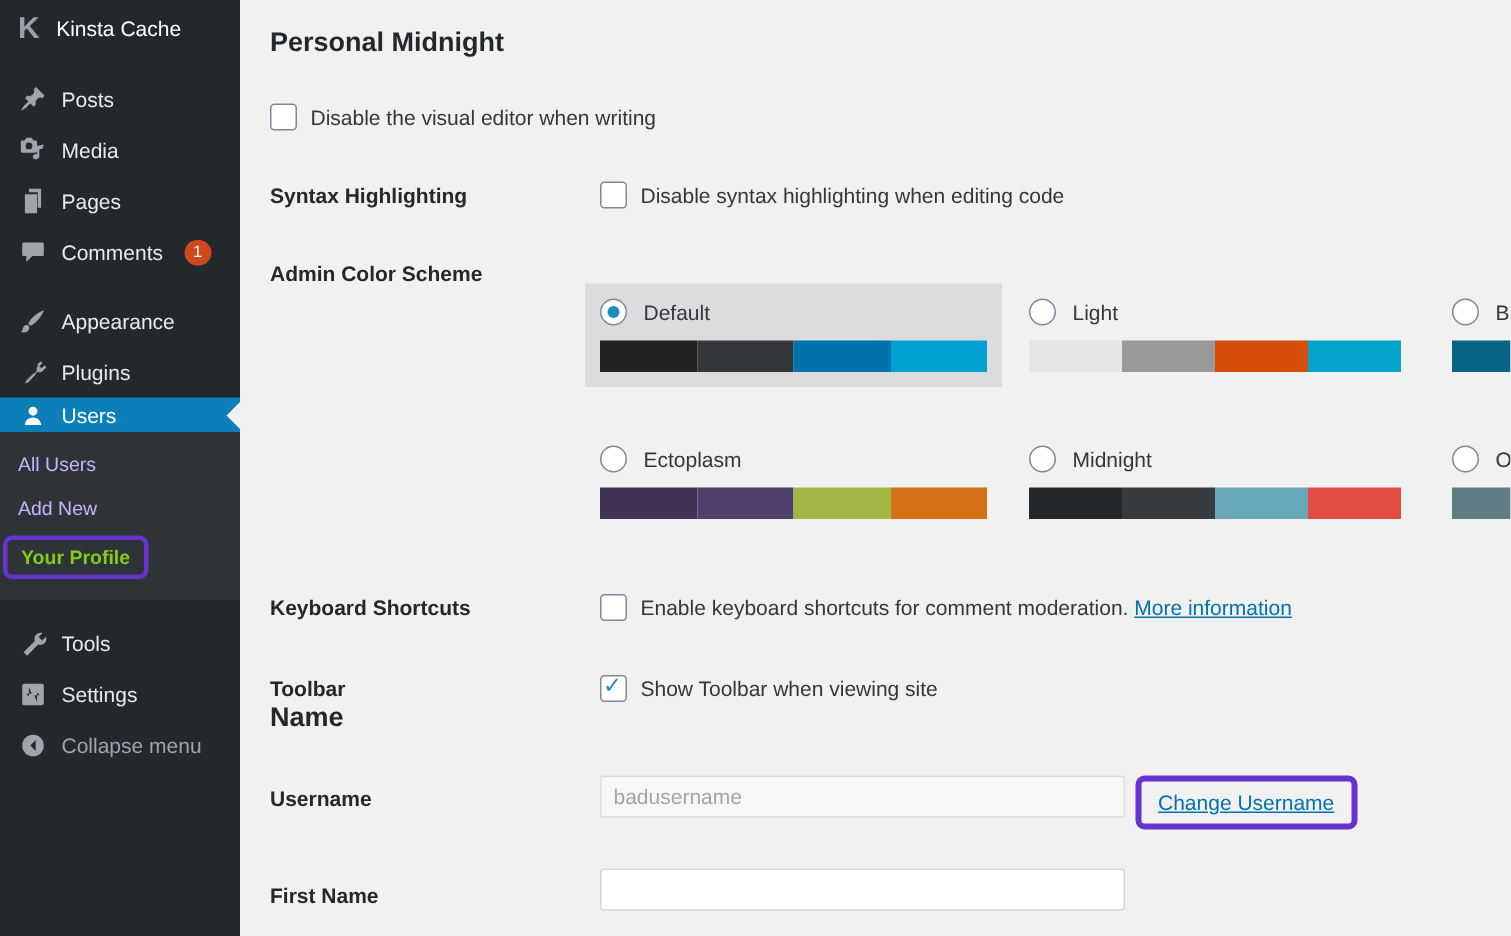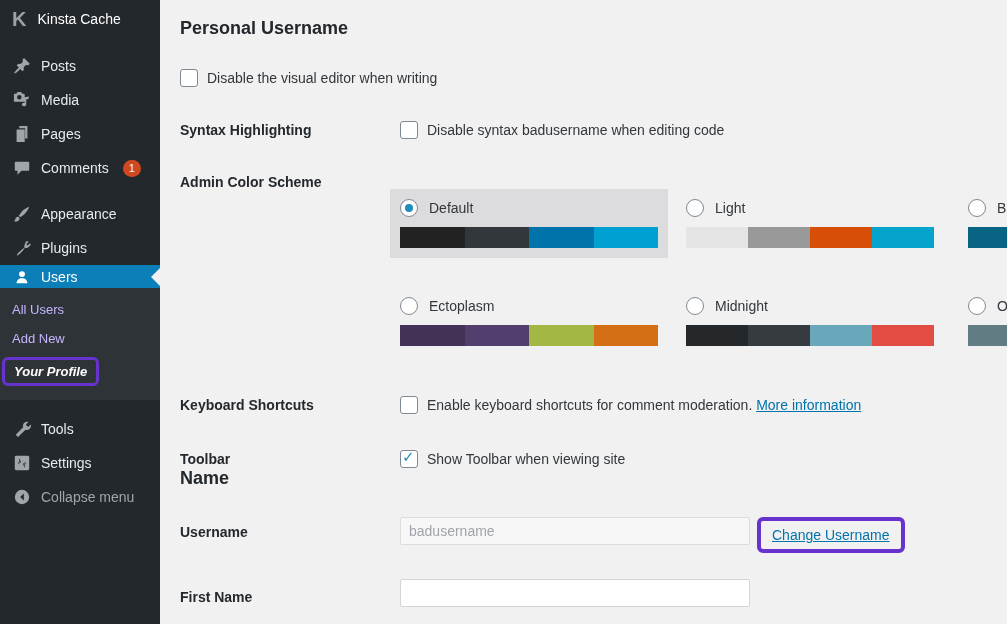--- a/index.html
+++ b/index.html
@@ -16,21 +16,21 @@
   .menu{margin-top:12px;}
   .mi{display:flex;align-items:center;gap:10px;height:34px;padding:0 12px;font-size:14px;color:#e8eaec;cursor:pointer;position:relative;}
   .mi .ico{width:19px;height:19px;display:flex;align-items:center;justify-content:center;color:#a0a5aa;flex:0 0 auto;}
   .gap-top{margin-top:12px;}
   .mi.active{background:#0d7fb8;color:#fff;height:23px;}
   .mi.active .ico{color:#fff;}
   .active-arrow{position:absolute;right:0;top:50%;margin-top:-9px;width:0;height:0;
     border-top:9px solid transparent;border-bottom:9px solid transparent;border-right:9px solid #f1f1f1;}
   .submenu{background:#2e3338;padding:7px 0 10px 0;}
   .smi{display:block;padding:7px 12px;font-size:13px;color:#c4b5fd;cursor:pointer;}
-  .smi.current{color:#ffffff;font-weight:bold;padding:0;margin:4px 0 4px 2px;font-style:italic;}
+  .smi.current{color:#84cc16;font-weight:bold;padding:0;margin:4px 0 4px 2px;}
   .hl-box-side{display:inline-block;border:3px solid #6633cc;border-radius:6px;padding:4px 9px;}
   .badge{display:inline-block;min-width:8px;background:#d0481f;color:#fff;border-radius:9px;
     font-size:11px;line-height:17px;height:17px;padding:0 5px;text-align:center;margin-left:4px;}
   
   .main{position:absolute;left:160px;top:0;right:0;bottom:0;background:#f1f1f1;padding:18px 0 0 20px;overflow:hidden;}
   h2.sect{font-size:18px;font-weight:600;color:#23282d;margin:0;}
   .row{display:flex;align-items:flex-start;}
   .lbl{width:220px;flex:0 0 auto;font-size:14px;font-weight:600;color:#23282d;padding-top:1px;}
   .ctl{font-size:14px;color:#32373c;}
   .cb{display:inline-block;width:16px;height:16px;background:#fff;border:1px solid #7e8993;border-radius:3px;
@@ -166,32 +166,32 @@
               <path d="M12 6l-4 4 4 4z" fill="#23282d"></path>
             </svg>
         </span>
         <span>Collapse menu</span>
       </div>
     </nav>
   </aside>
 
   <main class="main">
 
-    <h2 class="sect">Personal Username</h2>
+    <h2 class="sect">Personal Midnight</h2>
 
     <div class="row mt30">
       <div class="ctl">
         <span class="cb"></span><span>Disable the visual editor when writing</span>
       </div>
     </div>
 
     <div class="row mt34">
       <div class="lbl">Syntax Highlighting</div>
       <div class="ctl">
-        <span class="cb"></span><span>Disable syntax badusername when editing code</span>
+        <span class="cb"></span><span>Disable syntax highlighting when editing code</span>
       </div>
     </div>
 
     <div class="row mt34">
       <div class="lbl">Admin Color Scheme</div>
       <div class="ctl">
         <div class="schemes-row">
           <div class="scheme sel">
             <div class="sch-hdr">
               <span class="radio on"></span>

